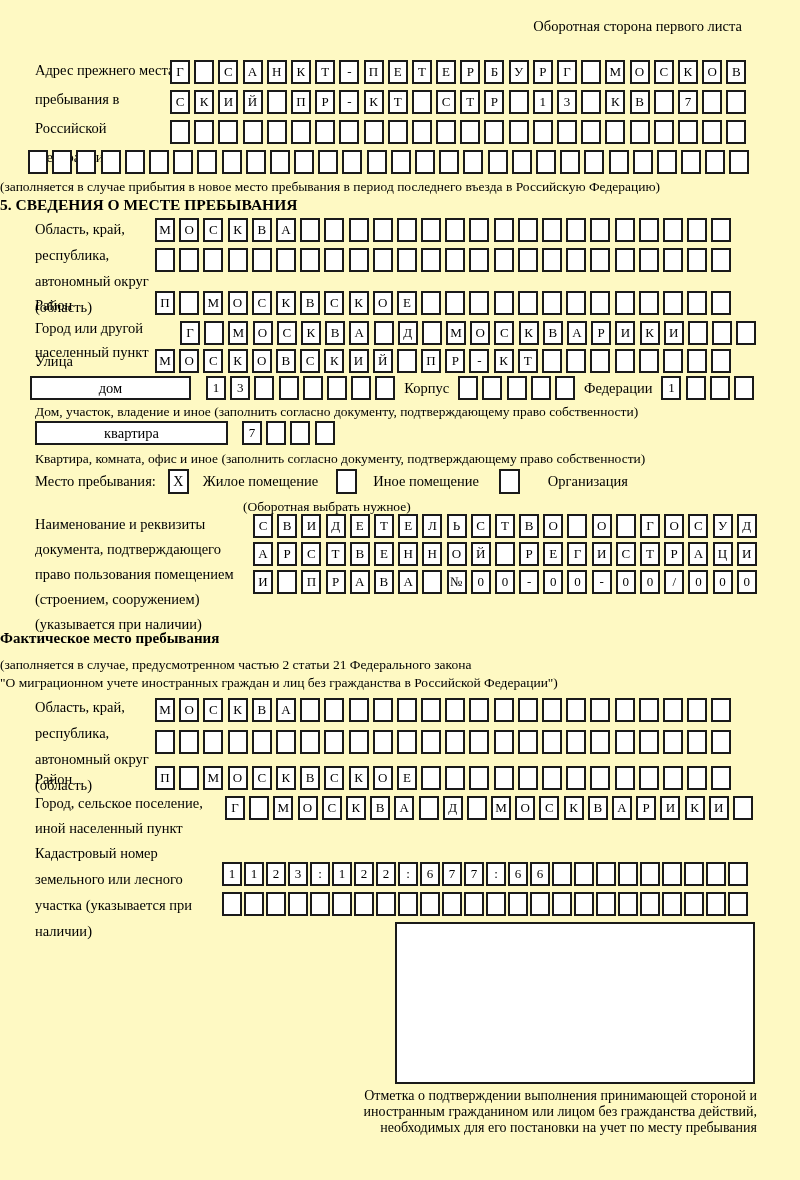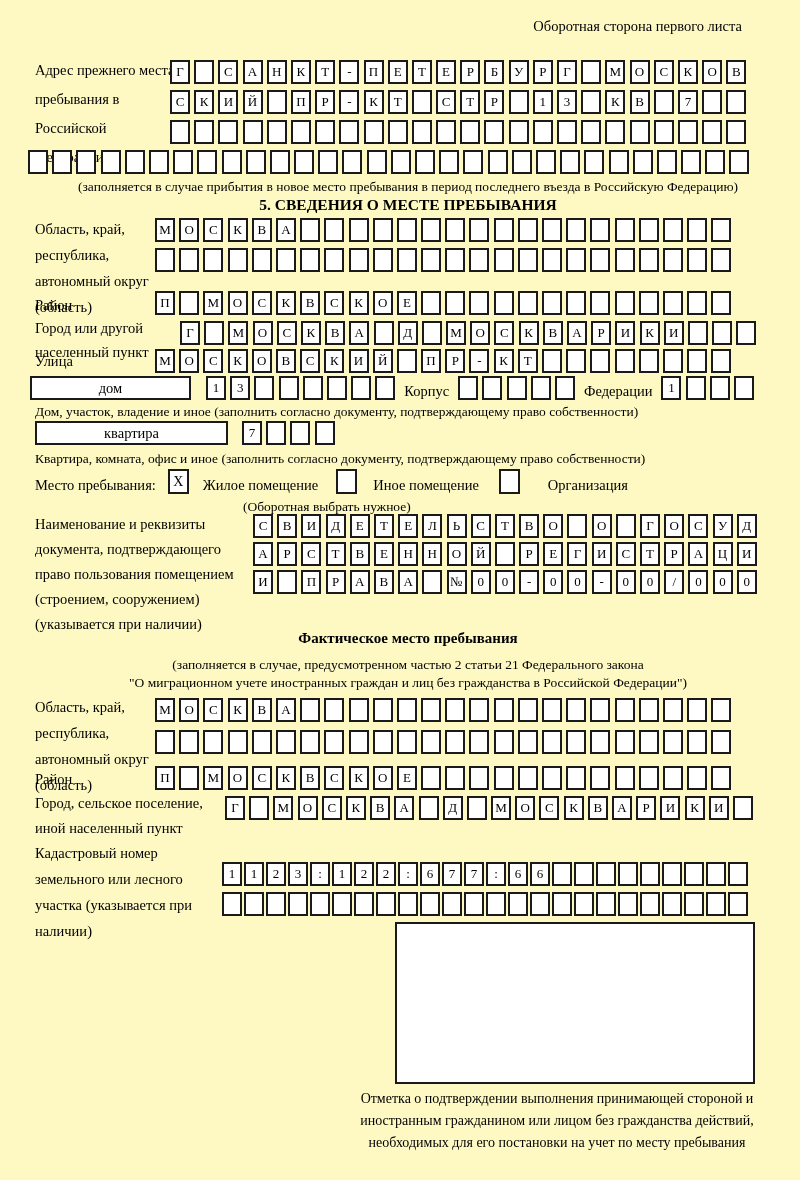--- a/index.html
+++ b/index.html
@@ -4,36 +4,36 @@
 <style>
   html,body{margin:0;padding:0;background:#ffffff;}
   .sheet{
     position:relative;width:800px;height:1180px;background:#fef9c3;overflow:hidden;
     font-family:"Liberation Serif","DejaVu Serif",serif;color:#000;
   }
   .abs{position:absolute;}
   .lbl{font-size:14.5px;line-height:26px;}
   .cap{font-size:13.5px;line-height:17px;}
   .ttl{font-size:15.5px;font-weight:bold;}
-  .ctr{left:16px;right:0;text-align:center;}
+  .ctr{left:0;right:0;}
   .grid{display:flex;gap:4.2px;}
   .grid.sm{gap:2px;}
   .cell{
     flex:none;width:16px;height:20px;border:2px solid #1a1a1a;
     font-size:13px;line-height:20px;text-align:center;background:#fff;
   }
   .wbox{
     flex:none;height:20px;border:2px solid #1a1a1a;background:#fff;
     font-size:14.5px;line-height:20px;text-align:center;
   }
   .chk{
     flex:none;width:17px;height:21px;border:2px solid #1a1a1a;background:#fff;
     font-size:14px;line-height:21px;text-align:center;
   }
-  .rowflex{display:flex;align-items:flex-end;}
+  .rowflex{display:flex;align-items:center;}
   .inl{font-size:14.5px;}
   .stamp{border:2px solid #1a1a1a;background:#fff;}
 </style>
 </head>
 <body>
 
 <div class="sheet">
 
   <div class="abs cap" style="top:18px;right:58px;font-size:14.5px;">Оборотная сторона первого листа</div>
 
@@ -573,15 +573,15 @@
       <div class="cell"></div>
       <div class="cell"></div>
       <div class="cell"></div>
       <div class="cell"></div>
       <div class="cell"></div>
       <div class="cell"></div>
       <div class="cell"></div>
     </div>
 
   <div class="abs stamp" style="left:395px;top:922px;width:356px;height:158px;"></div>
-  <div class="abs cap" style="left:357px;top:1088px;width:400px;text-align:center;font-size:14px;line-height:22px;">Отметка о подтверждении выполнения принимающей стороной и иностранным гражданином или лицом без гражданства действий, необходимых для его постановки на учет по месту пребывания</div>
+  <div class="abs cap" style="left:357px;top:1088px;width:400px;text-align:right;font-size:14px;line-height:16px;">Отметка о подтверждении выполнения принимающей стороной и иностранным гражданином или лицом без гражданства действий, необходимых для его постановки на учет по месту пребывания</div>
 
 </div>
 
 </body></html>

